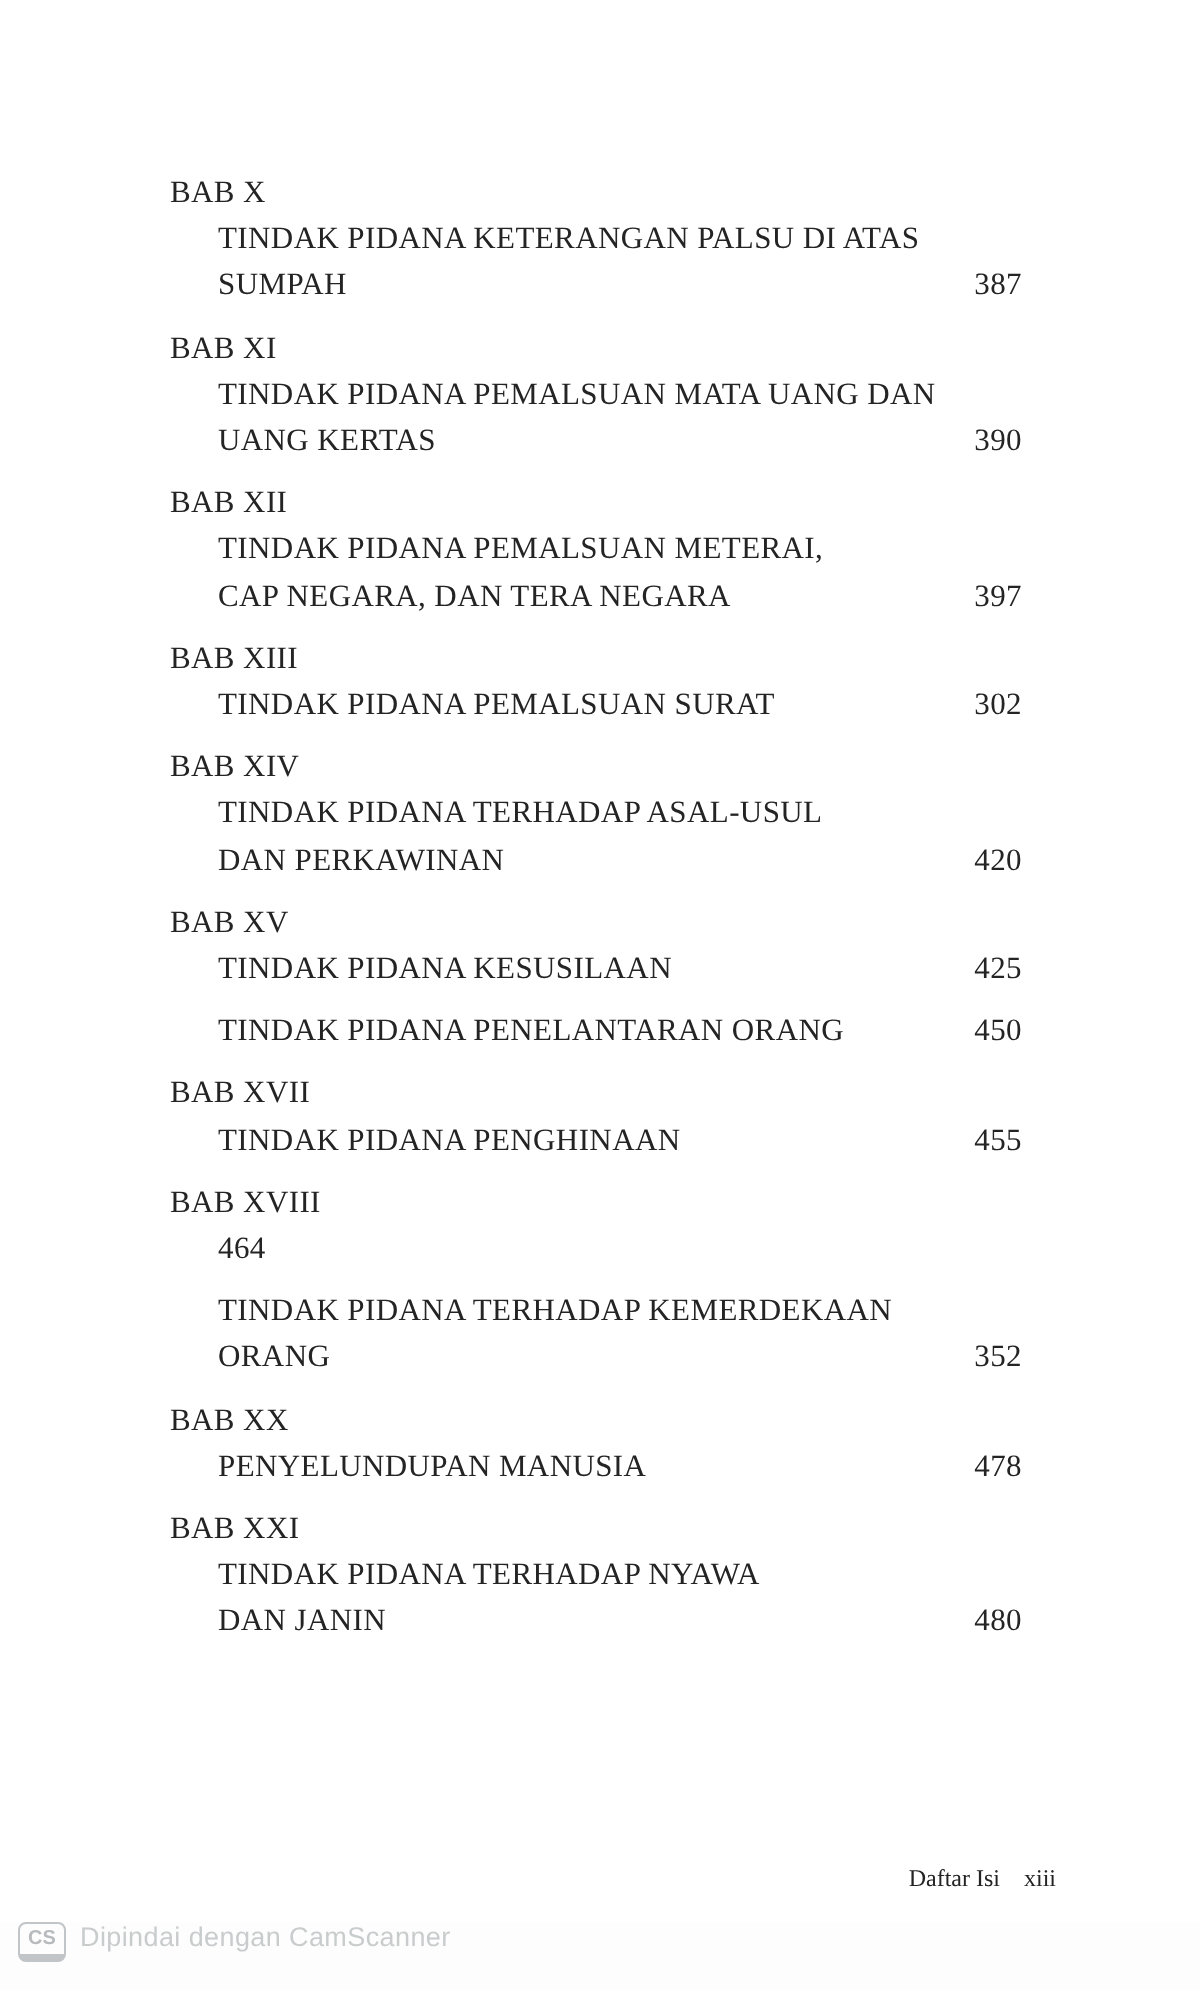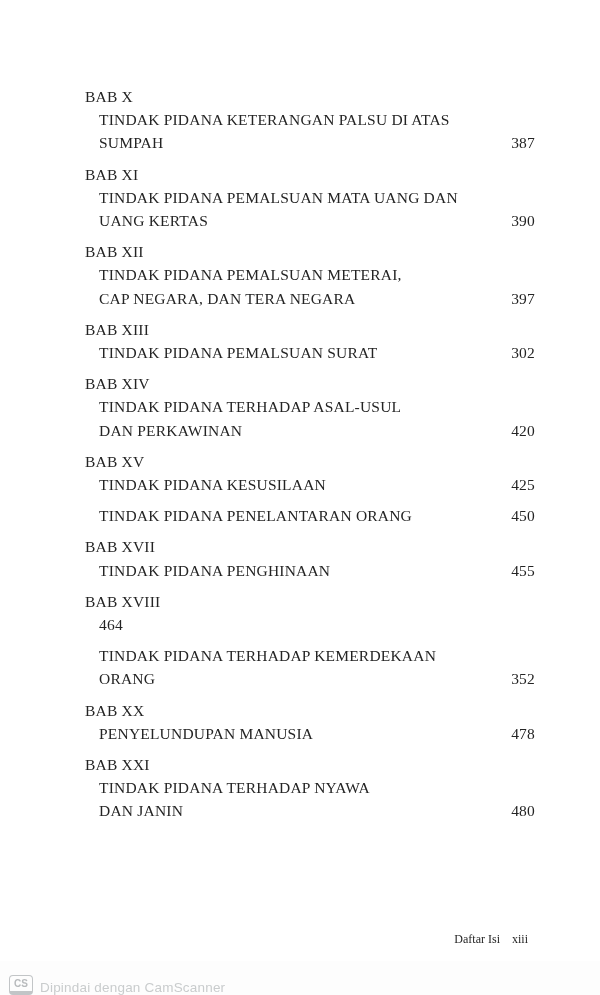--- a/index.html
+++ b/index.html
@@ -14,33 +14,33 @@
     margin: 0 auto;
     background: #ffffff;
     overflow: hidden;
     font-family: "Liberation Serif", "DejaVu Serif", serif;
     color: #242424;
   }
   .toc {
     position: absolute;
     top: 85px;
     left: 85px;
-    right: 65px;
+    right: 89px;
   }
   .entry {
     margin-bottom: 8px;
   }
   .chapter {
     font-size: 15.5px;
     line-height: 23.2px;
     letter-spacing: 0.2px;
     white-space: nowrap;
   }
   .entry-body {
-    margin-left: 14px;
+    margin-left: 24px;
   }
   .line {
     font-size: 15.5px;
     line-height: 23.2px;
     letter-spacing: 0.2px;
     white-space: nowrap;
   }
   .line.last {
     display: flex;
     justify-content: space-between;
@@ -62,21 +62,21 @@
     width: 12px;
   }
   .scanner-bar {
     position: absolute;
     left: 0;
     bottom: 0;
     width: 100%;
     height: 34px;
     background: #fdfdfd;
     display: flex;
-    align-items: flex-end;
+    align-items: flex-start;
     padding-left: 9px;
     box-sizing: border-box;
   }
   .cs-badge {
     display: inline-flex;
     align-items: center;
     justify-content: center;
     width: 22px;
     height: 15px;
     border: 1.5px solid #c2c5c7;

